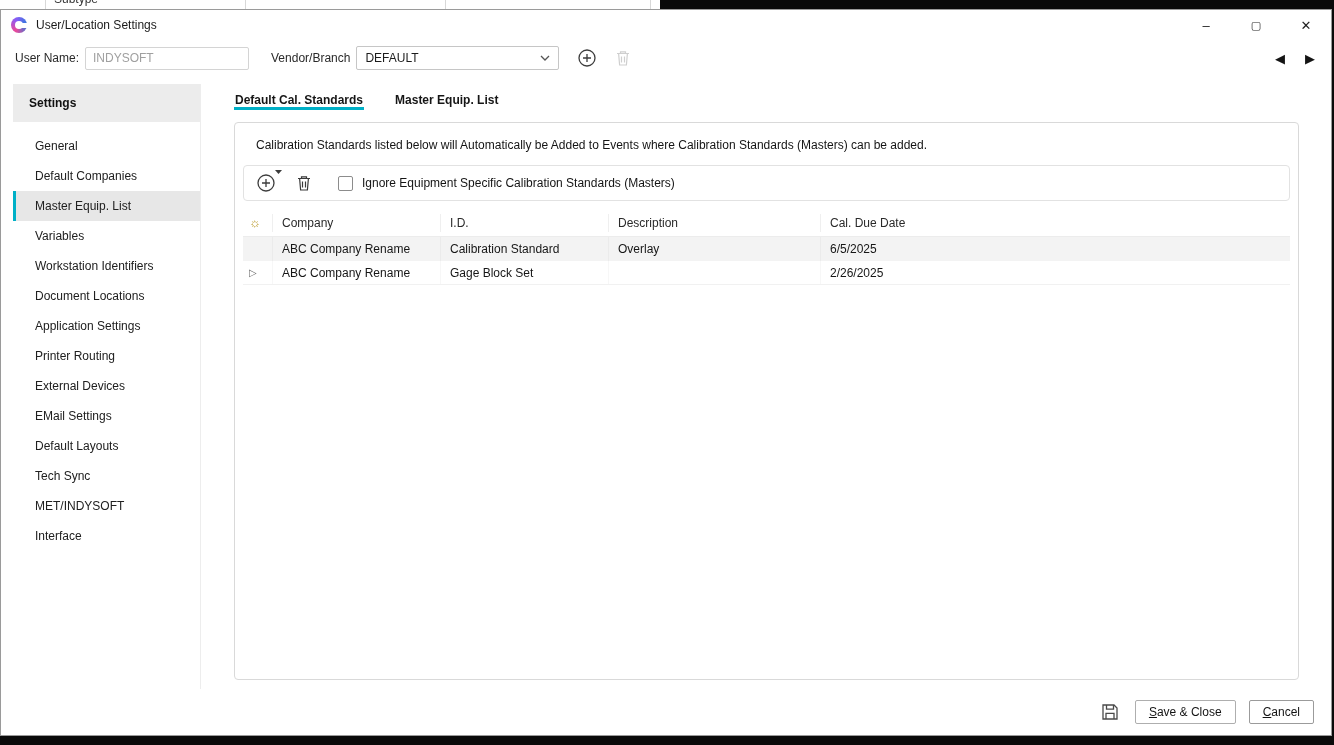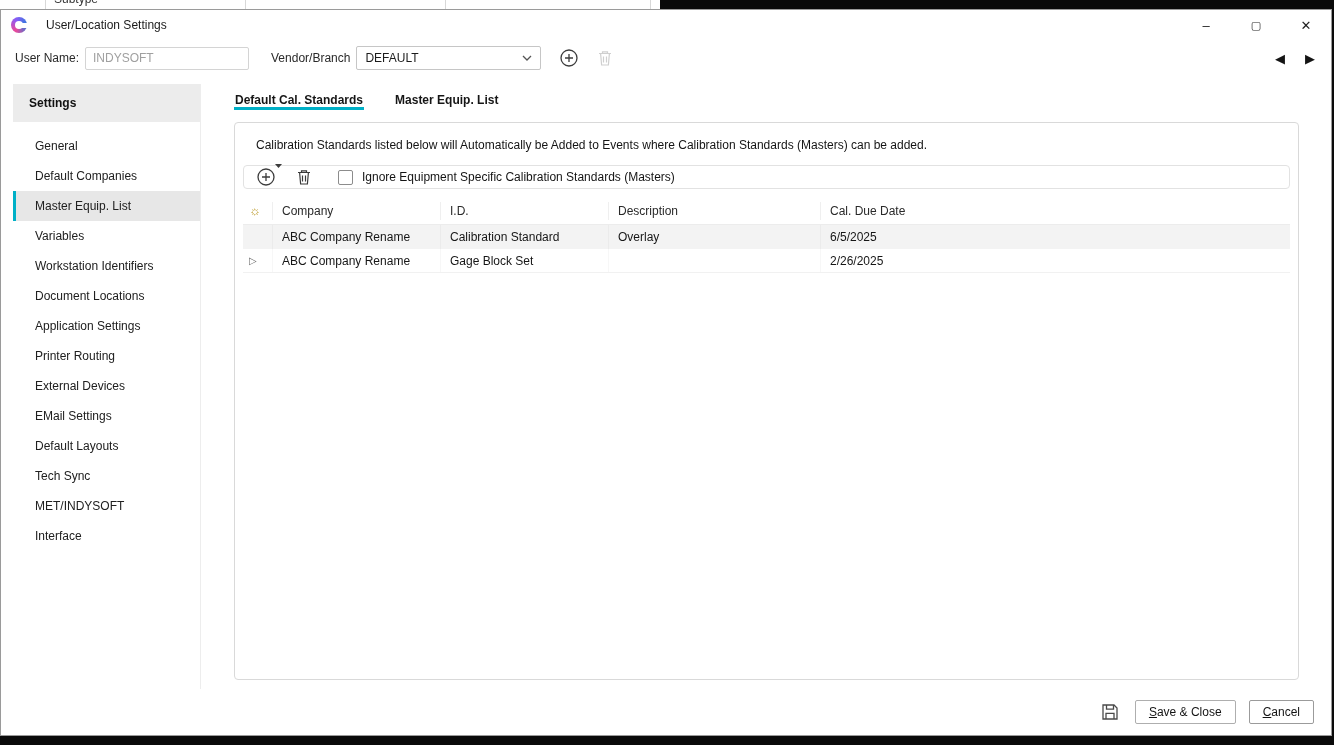--- a/index.html
+++ b/index.html
@@ -26,32 +26,32 @@
     position:absolute; top:9px; left:0; width:1332px; height:727px;
     background:#fff; border:1px solid #9a9a9a;
     display:flex; flex-direction:column;
   }
 
   .titlebar { height:30px; flex:0 0 30px; display:flex; align-items:center; padding-left:10px; }
   .app-logo { width:16px; height:16px; border-radius:50%; position:relative; flex:0 0 16px;
     background:conic-gradient(from 210deg,#ec4899,#8b5cf6,#2f7bdc,#ec4899); }
   .app-logo::after { content:''; position:absolute; inset:4px; background:#fff; border-radius:50%; }
   .app-logo::before { content:''; position:absolute; right:-1px; top:6px; width:6px; height:5px; background:#fff; z-index:1; }
-  .title-text { margin-left:19px; color:#1b1b1b; }
+  .title-text { margin-left:9px; color:#1b1b1b; }
   .win-controls { margin-left:auto; display:flex; height:30px; }
   .win-btn { width:50px; height:30px; display:flex; align-items:center; justify-content:center;
     font-size:13px; color:#222; border:none; background:transparent; font-family:inherit; }
   .win-btn.maximize { font-size:11px; }
 
   .topbar { height:36px; flex:0 0 36px; display:flex; align-items:center; padding:0 16px 0 14px; }
   .topbar label { color:#2a2a2a; margin-right:6px; }
   .user-input { width:164px; height:23px; border:1px solid #d4d4d4; border-radius:2px;
     color:#a0a0a0; padding:0 7px; font-size:12px; font-family:inherit; background:#fff; outline:none; }
   .vb-label { margin-left:22px; }
-  .select { width:185px; height:24px; border:1px solid #c6c6c6; border-radius:2px;
+  .select { width:203px; height:24px; border:1px solid #c6c6c6; border-radius:2px;
     display:flex; align-items:center; justify-content:space-between; padding:0 8px; background:#fff; }
   .icon-btn { border:none; background:transparent; padding:0; margin-left:18px; display:flex; align-items:center; }
   .nav-arrows { margin-left:auto; display:flex; gap:20px; font-size:13px; color:#141414; }
   .nav-arrow { border:none; background:transparent; font-size:13px; color:#141414; padding:0; font-family:inherit; }
 
   .body { flex:1; display:flex; padding:8px 0 0 12px; min-height:0; }
 
   
   .sidebar { width:188px; flex:0 0 188px; display:flex; flex-direction:column; border-right:1px solid #ededed; }
   .sidebar-header { background:#ececec; font-weight:bold; padding:12px 16px; margin-bottom:9px; color:#111; }
@@ -61,21 +61,21 @@
 
   
   .main { flex:1; padding:2px 32px 0 33px; min-width:0; display:flex; flex-direction:column; }
   .tabs { display:flex; gap:30px; margin-bottom:12px; }
   .tab { font-weight:bold; padding:7px 1px 3px; position:relative; color:#161616; background:none; border:none; font-family:inherit; font-size:12px; }
   .tab.active::after { content:''; position:absolute; left:0; right:0; bottom:0; height:3px; background:var(--accent); }
 
   .panel { border:1px solid #d9d9d9; border-radius:4px; height:558px; padding:0 8px; }
   .panel-desc { padding:15px 13px 13px; color:#141414; }
 
-  .panel-toolbar { border:1px solid #e2e2e2; border-radius:4px; height:24px;
+  .panel-toolbar { border:1px solid #e2e2e2; border-radius:4px; height:36px;
     display:flex; align-items:center; padding:0 12px;text-align:center; }
   .plus-wrap { position:relative; display:flex; align-items:center; border:none; background:transparent; padding:0; }
   .plus-caret { position:absolute; top:-3px; right:-6px; }
   .toolbar-trash { border:none; background:transparent; padding:0; margin-left:20px; display:flex; }
   .checkbox { width:15px; height:15px; border:1px solid #8c8c8c; border-radius:2px; background:#fff; margin-left:26px; flex:0 0 15px; }
   .checkbox-label { margin-left:9px; color:#141414; }
 
   
   .grid { margin-top:8px; }
   .grid-header { display:flex; height:28px; align-items:center; border-bottom:1px solid #ececec; color:#2a2a2a; }

